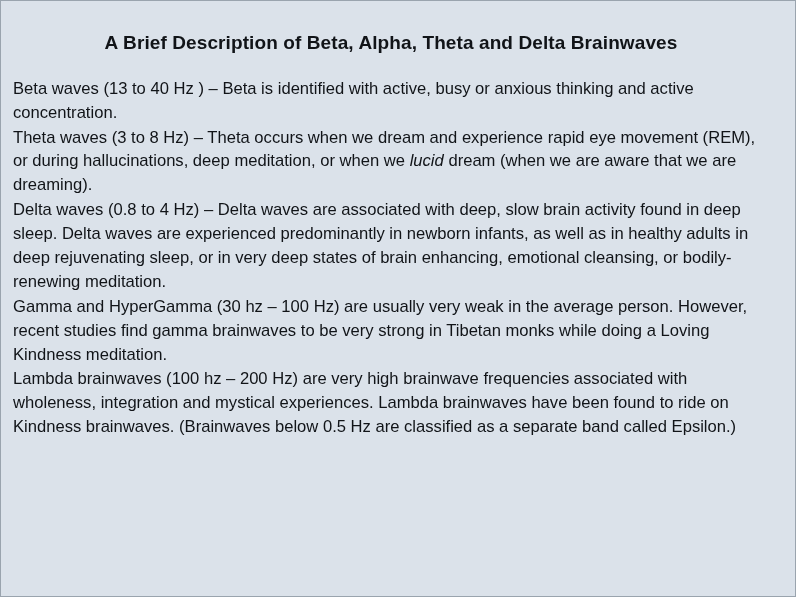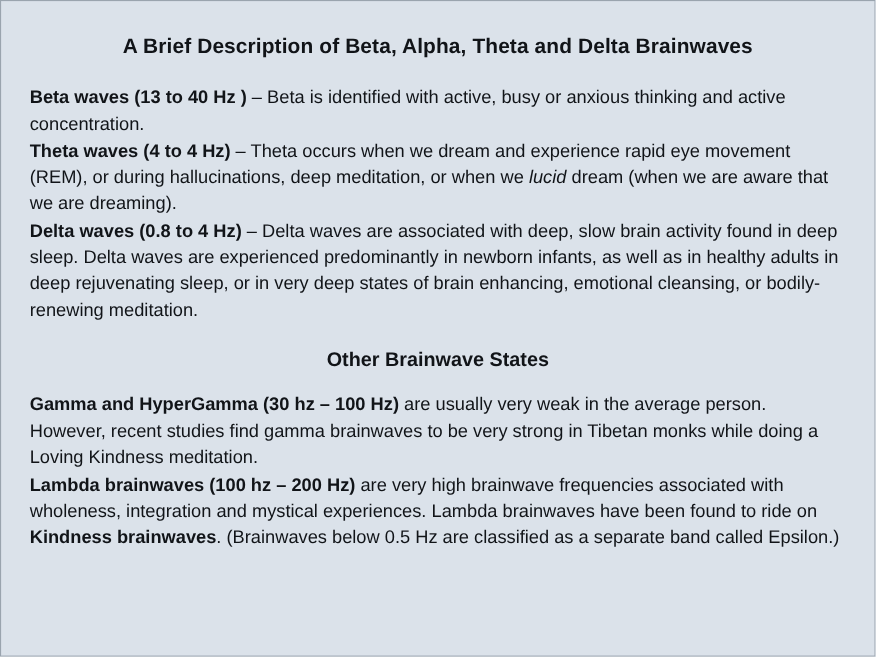--- a/index.html
+++ b/index.html
@@ -12,21 +12,21 @@
     background: #ffffff;
     font-family: "Liberation Sans", sans-serif;
   }
   #page {
     position: relative;
     width: 796px;
     height: 597px;
     box-sizing: border-box;
     background: #dbe2ea;
     border: 1px solid #9aa4ae;
-    padding: 24px 26px 10px 26px;
+    padding: 24px 26px 10px 12px;
     color: #111418;
     overflow: hidden;
   }
   .title {
     text-align: center;
     font-size: 19px;
     font-weight: bold;
     letter-spacing: 0.1px;
     margin: 6px 0 22px 0;
     line-height: 1.25;
@@ -38,21 +38,21 @@
     margin: 22px 0 18px 0;
     line-height: 1.25;
   }
   .para {
     font-size: 16.6px;
     line-height: 1.44;
     margin: 0 0 1px 0;
     text-align: left;
   }
   .para b {
-    font-weight: bold;
+    font-weight: normal;
   }
   .para i {
     font-style: italic;
   }
   .block {
     margin-bottom: 0;
   }
 </style>
 </head>
 <body>
@@ -62,30 +62,29 @@
   <h1 class="title">A Brief Description of Beta, Alpha, Theta and Delta Brainwaves</h1>
 
   <div class="block">
 
     <p class="para">
       <b>Beta waves (13 to 40 Hz )</b><span> – </span><span>Beta is identified with active, busy or anxious thinking and active concentration.</span>
     </p>
 
 
     <p class="para">
-      <b>Theta waves (4 to 4 Hz)</b><span> – </span><span>Theta occurs when we dream and experience rapid eye movement (REM), or during hallucinations, deep meditation, or when we </span><i>lucid</i><span> dream (when we are aware that we are dreaming).</span>
+      <b>Theta waves (3 to 8 Hz)</b><span> – </span><span>Theta occurs when we dream and experience rapid eye movement (REM), or during hallucinations, deep meditation, or when we </span><i>lucid</i><span> dream (when we are aware that we are dreaming).</span>
     </p>
 
     <p class="para">
       <b>Delta waves (0.8 to 4 Hz)</b><span> – </span><span>Delta waves are associated with deep, slow brain activity found in deep sleep. Delta waves are experienced predominantly in newborn infants, as well as in healthy adults in deep rejuvenating sleep, or in very deep states of brain enhancing, emotional cleansing, or bodily-renewing meditation.</span>
     </p>
 
   </div>
 
-  <h2 class="subtitle">Other Brainwave States</h2>
 
   <div class="block">
 
     <p class="para">
       <b>Gamma and HyperGamma (30 hz – 100 Hz)</b><span> </span><span>are usually very weak in the average person. However, recent studies find gamma brainwaves to be very strong in Tibetan monks while doing a Loving Kindness meditation.</span>
     </p>
 
     <p class="para">
       <b>Lambda brainwaves (100 hz – 200 Hz)</b><span> </span><span>are very high brainwave frequencies associated with wholeness, integration and mystical experiences. Lambda brainwaves have been found to ride on </span><b>Kindness brainwaves</b><span>. (Brainwaves below 0.5 Hz are classified as a separate band called Epsilon.)</span>
     </p>

